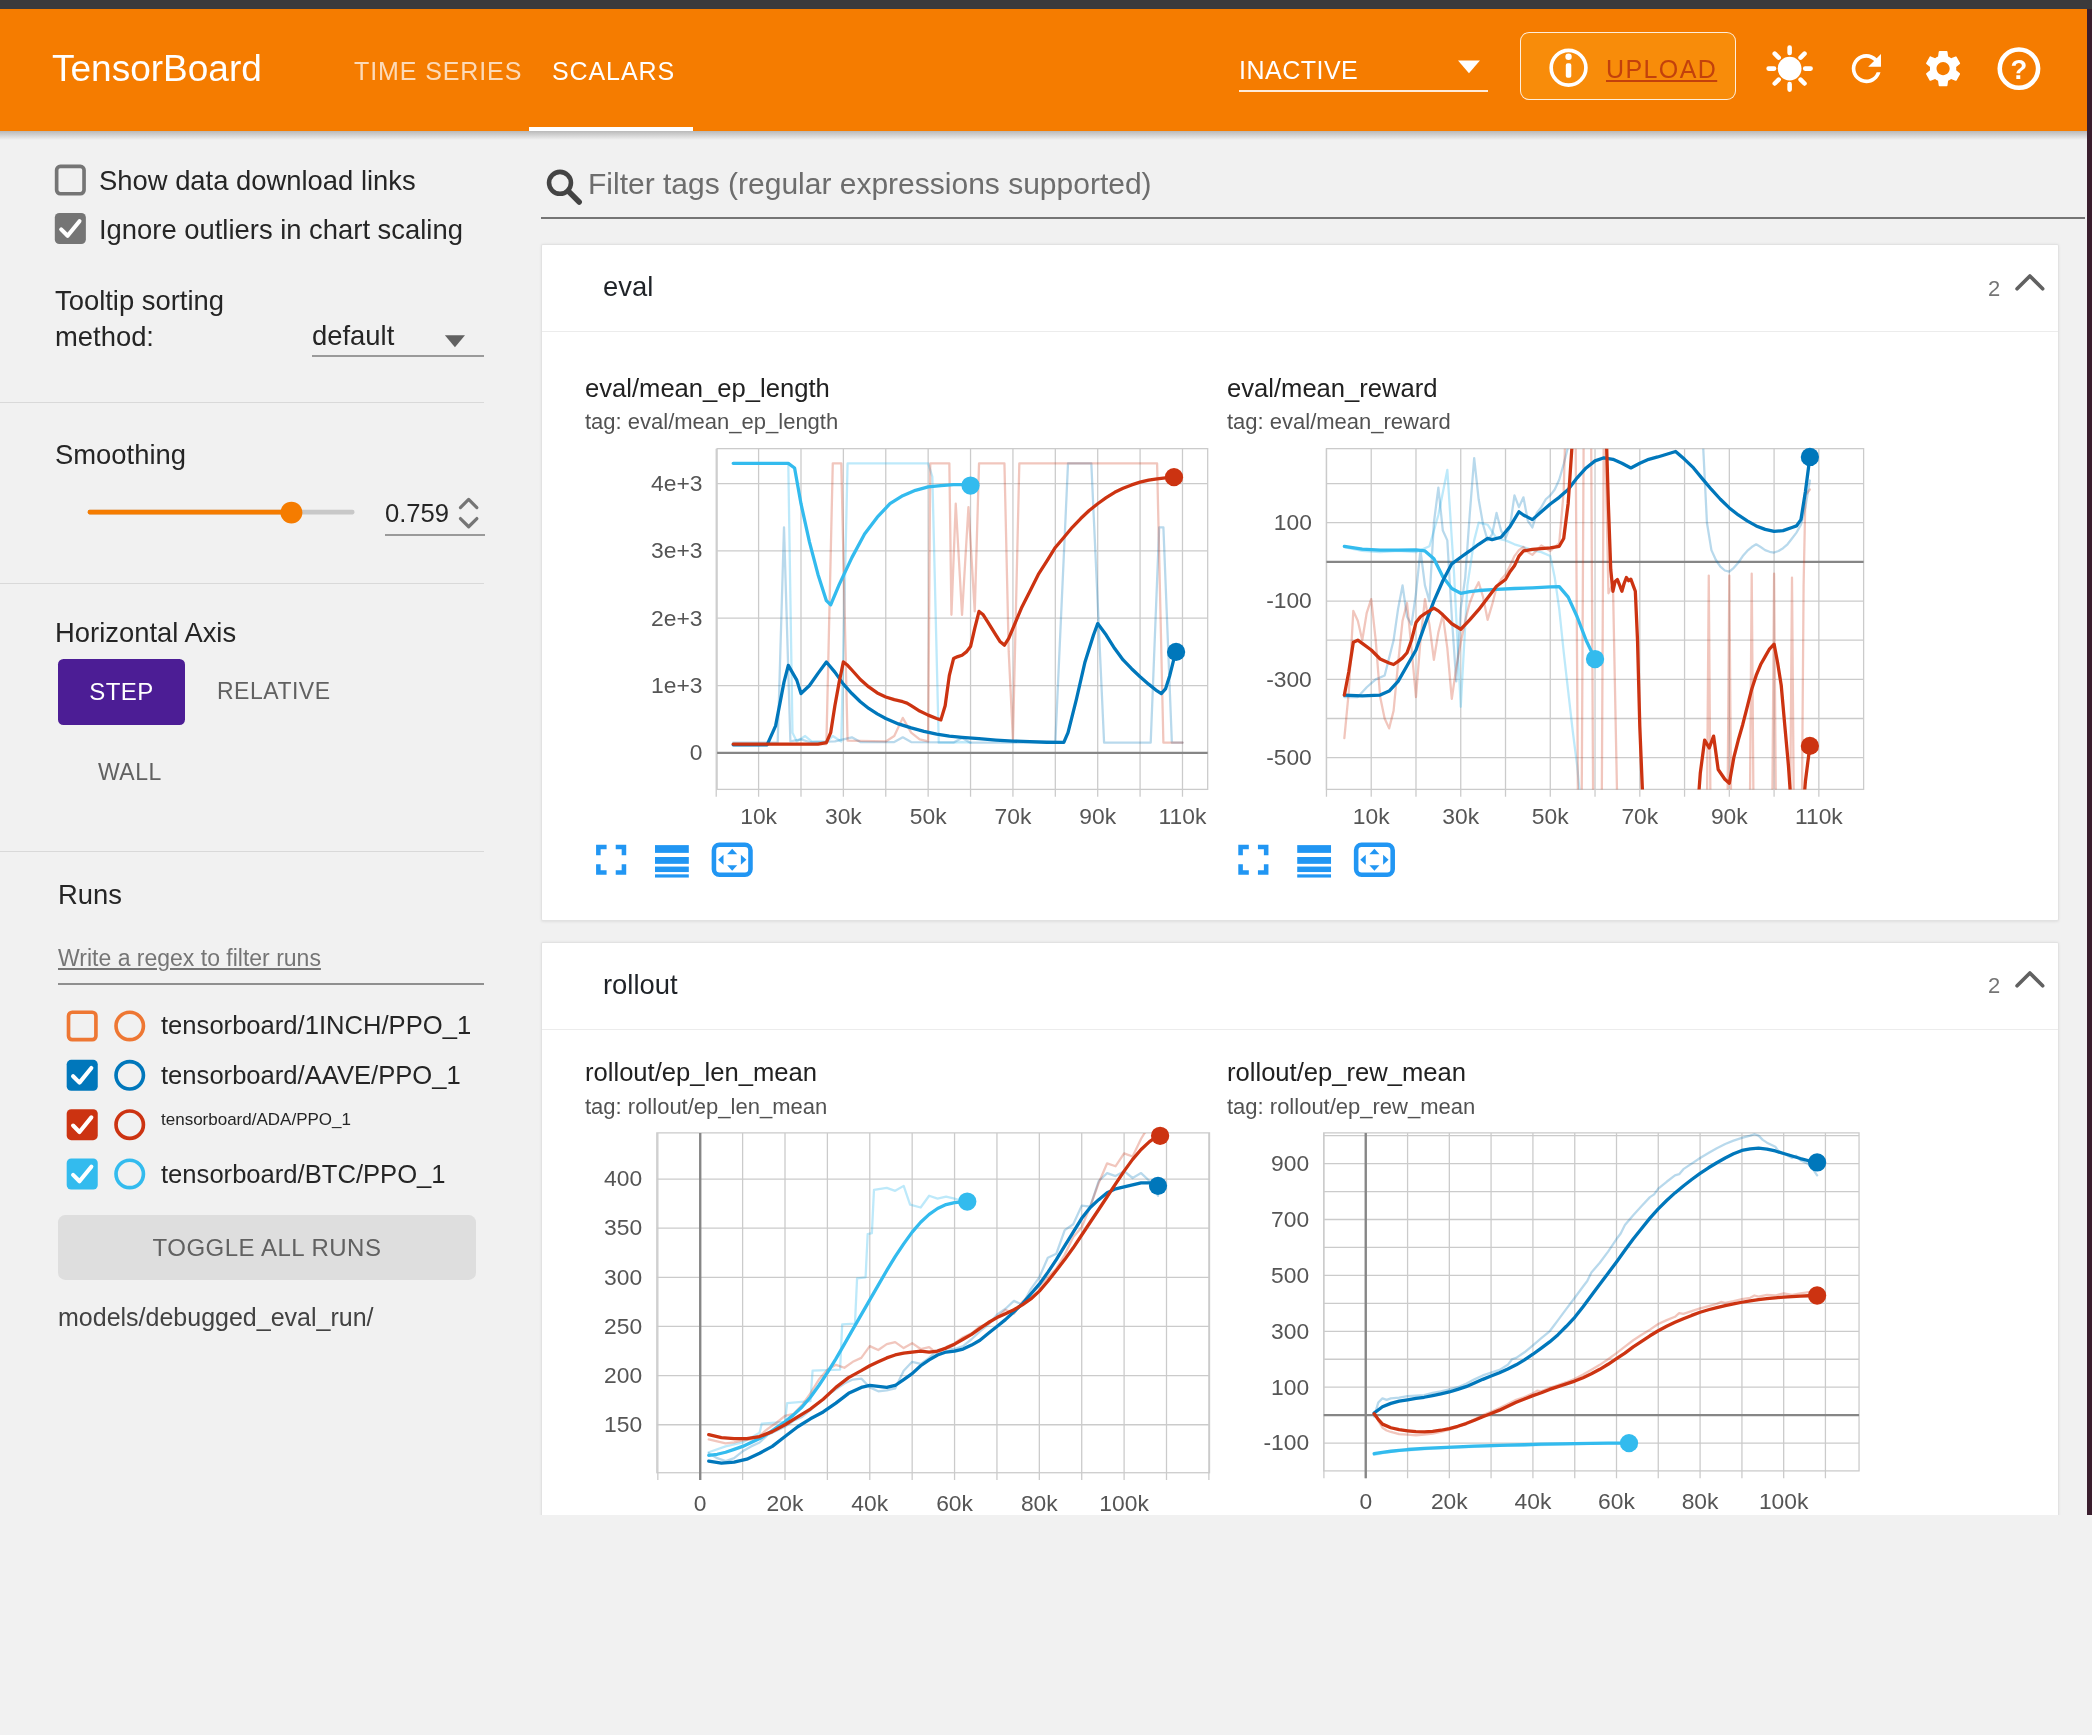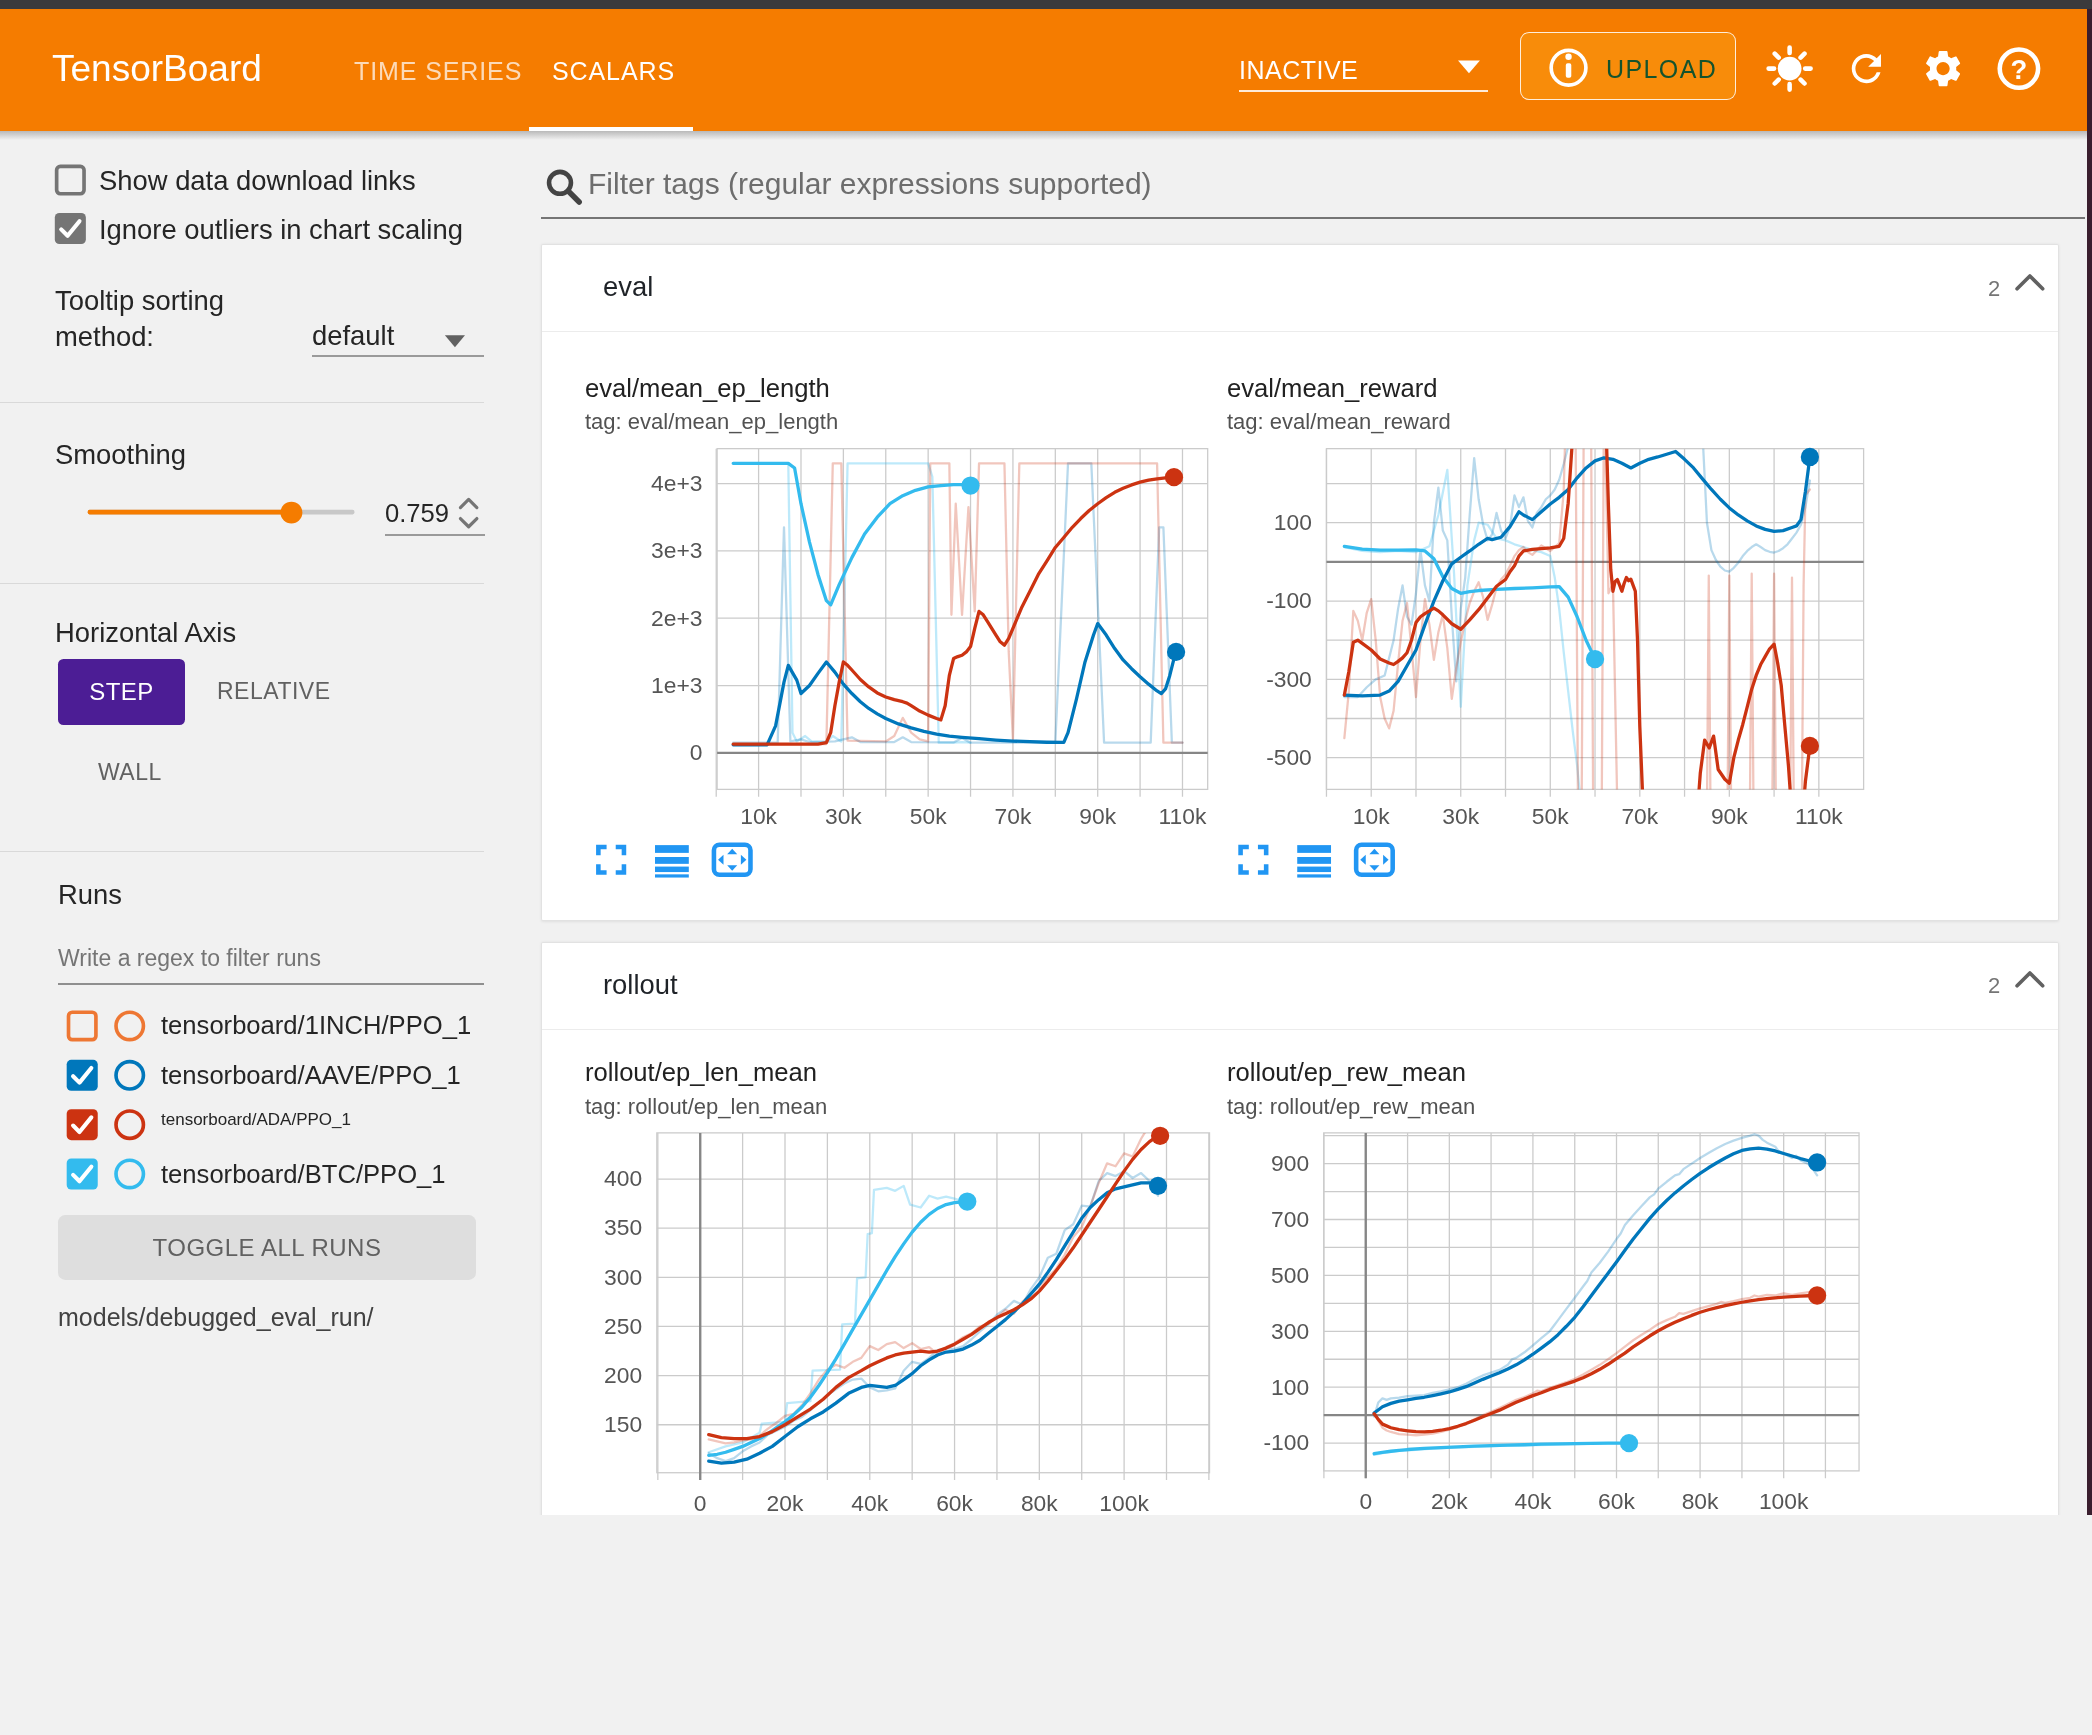--- a/index.html
+++ b/index.html
@@ -19,38 +19,38 @@
 <div class="abs" style="left:2087px;top:9.1px;width:5.5px;height:1726px;background:#3a1e2e;"></div>
 <div class="abs" style="left:0;top:9.1px;width:2087px;height:122px;background:#f57c00;"></div>
 <div class="abs" style="left:0;top:131px;width:2087px;height:9.1px;background:linear-gradient(#b9b9b9,rgba(241,241,241,0));"></div>
 <div class="abs" style="left:52px;top:48px;font-size:37px;font-weight:500;color:#fff;">TensorBoard</div>
 <div class="abs" style="left:354px;top:57px;font-size:25px;font-weight:500;letter-spacing:0.9px;color:rgba(255,255,255,0.72);">TIME SERIES</div>
 <div class="abs" style="left:552px;top:57px;font-size:25px;font-weight:500;letter-spacing:0.9px;color:#fff;">SCALARS</div>
 <div class="abs" style="left:529px;top:127px;width:164px;height:3.7px;background:#fff;"></div>
 <div class="abs" style="left:1239px;top:56px;font-size:25px;font-weight:500;letter-spacing:0.5px;color:#fff;">INACTIVE</div>
 <div class="abs" style="left:1239px;top:90px;width:249px;height:1.8px;background:rgba(255,255,255,0.85);"></div>
 <div class="abs" style="left:1520px;top:32px;width:216px;height:68px;border:1.8px solid rgba(255,255,255,0.85);border-radius:9.1px;background:#f88c0a;"></div>
-<div class="abs" style="left:1606px;top:55px;font-size:25px;font-weight:500;letter-spacing:1.4px;color:#14532d;">UPLOAD</div>
+<div class="abs" style="left:1606px;top:55px;font-size:25px;font-weight:500;letter-spacing:1.4px;color:#c2410c;text-decoration:underline;">UPLOAD</div>
 <div class="sbtext" style="left:99px;top:165px;">Show data download links</div>
 <div class="abs sbtext" style="left:99px;top:214px;width:386px;overflow:hidden;white-space:nowrap;">Ignore outliers in chart scaling</div>
 <div class="sbtext" style="left:55px;top:283px;width:238px;line-height:36px;">Tooltip sorting method:</div>
 <div class="sbtext" style="left:312px;top:320px;font-size:27.4px;">default</div>
 <div class="abs" style="left:312px;top:355px;width:172px;height:1.8px;background:#9a9a9a;"></div>
 <div class="abs" style="left:0;top:402px;width:484px;height:0.9px;background:#d9d9d9;"></div>
 <div class="sbtext" style="left:55px;top:439px;">Smoothing</div>
 <div class="sbtext" style="left:385px;top:499px;font-size:25.6px;">0.759</div>
 <div class="abs" style="left:385px;top:534px;width:100px;height:1.8px;background:#9a9a9a;"></div>
 <div class="abs" style="left:0;top:583px;width:484px;height:0.9px;background:#d9d9d9;"></div>
 <div class="sbtext" style="left:55px;top:617px;">Horizontal Axis</div>
 <div class="abs" style="left:58px;top:659px;width:127px;height:66px;background:#4c1d95;border-radius:5.5px;color:#fff;font-size:24px;display:flex;align-items:center;justify-content:center;letter-spacing:0.5px;">STEP</div>
 <div class="abs" style="left:217px;top:678px;font-size:23px;color:#616161;letter-spacing:0.5px;">RELATIVE</div>
 <div class="abs" style="left:98px;top:759px;font-size:23px;color:#616161;letter-spacing:0.5px;">WALL</div>
 <div class="abs" style="left:0;top:851px;width:484px;height:0.9px;background:#d9d9d9;"></div>
 <div class="abs" style="left:58px;top:879px;font-size:27.4px;color:#252525;">Runs</div>
-<div class="abs" style="left:58px;top:945px;font-size:23px;color:#757575;">Write a regex to filter runs</div>
+<div class="abs" style="left:58px;top:945px;font-size:23px;color:#757575;text-decoration:underline;">Write a regex to filter runs</div>
 <div class="abs" style="left:58px;top:983px;width:426px;height:1.8px;background:#8f8f8f;"></div>
 <div class="abs" style="left:161px;top:1011px;font-size:25.6px;color:#252525;">tensorboard/1INCH/PPO_1</div>
 <div class="abs" style="left:161px;top:1061px;font-size:25.6px;color:#252525;">tensorboard/AAVE/PPO_1</div>
 <div class="abs" style="left:161px;top:1110px;font-size:17px;color:#252525;">tensorboard/ADA/PPO_1</div>
 <div class="abs" style="left:161px;top:1160px;font-size:25.6px;color:#252525;">tensorboard/BTC/PPO_1</div>
 <div class="abs" style="left:58px;top:1215px;width:418px;height:65px;background:#dedede;border-radius:7.3px;color:#616161;font-size:24px;letter-spacing:0.5px;display:flex;align-items:center;justify-content:center;">TOGGLE ALL RUNS</div>
 <div class="abs" style="left:58px;top:1303px;font-size:25px;color:#424242;">models/debugged_eval_run/</div>
 <div class="abs" style="left:588px;top:167px;font-size:30px;color:#6d6d6d;">Filter tags (regular expressions supported)</div>
 <div class="abs" style="left:541px;top:217px;width:1544px;height:1.8px;background:#757575;"></div>
 <div class="card" style="left:541px;top:244px;width:1518px;height:677px;"></div>

